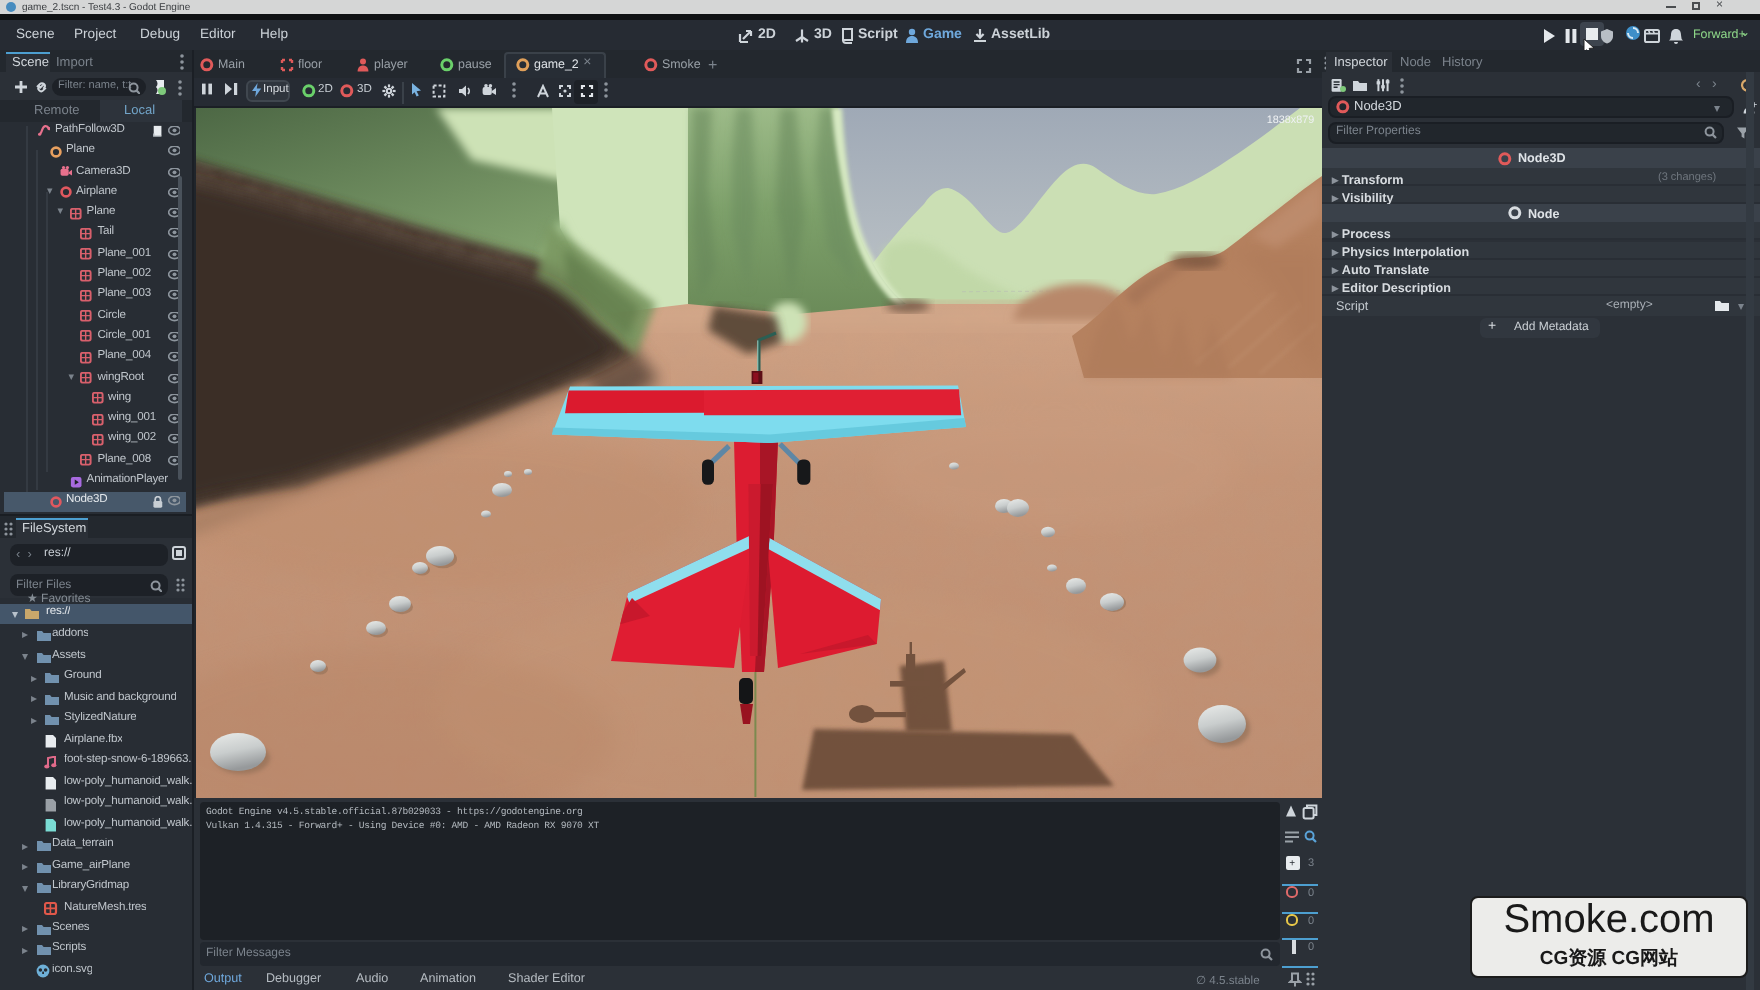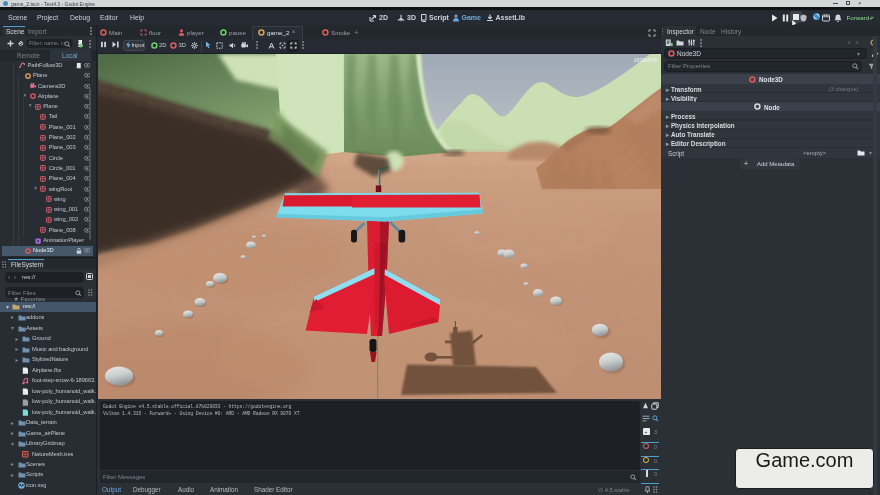--- a/index.html
+++ b/index.html
@@ -916,15 +916,16 @@
       <use href="#i-folder"></use>
     </svg>
 <div class="abs dim" style="left:869px;top:149.3px;font-size:6px;">▾</div>
 <div class="abs" style="left:739.5px;top:158.5px;width:60.5px;height:10.5px;background:#31373f;border-radius:3px;"></div>
 <div class="abs" style="left:744px;top:159.8px;font-size:7px;color:#d8dce0;">+</div>
 <div class="abs" style="left:757px;top:160.8px;font-size:6px;color:#ccd1d6;">Add Metadata</div>
 
 <div class="abs" style="left:873px;top:36px;width:4px;height:459px;background:#333a42;"></div>
 
 <div class="abs" style="left:735px;top:448px;width:139px;height:41px;background:#ececea;border:1px solid #1c1c1c;border-radius:4px;"></div>
-<div class="abs" style="left:735px;top:449px;width:139px;text-align:center;font-size:20px;color:#191919;">Game.com</div>
+<div class="abs" style="left:735px;top:449px;width:139px;text-align:center;font-size:20px;color:#191919;">Smoke.com</div>
+<div class="abs" style="left:735px;top:473px;width:139px;text-align:center;font-size:9.5px;color:#191919;font-weight:bold;">CG资源&nbsp;CG网站</div>
 
 </div>
 
 </body></html>

